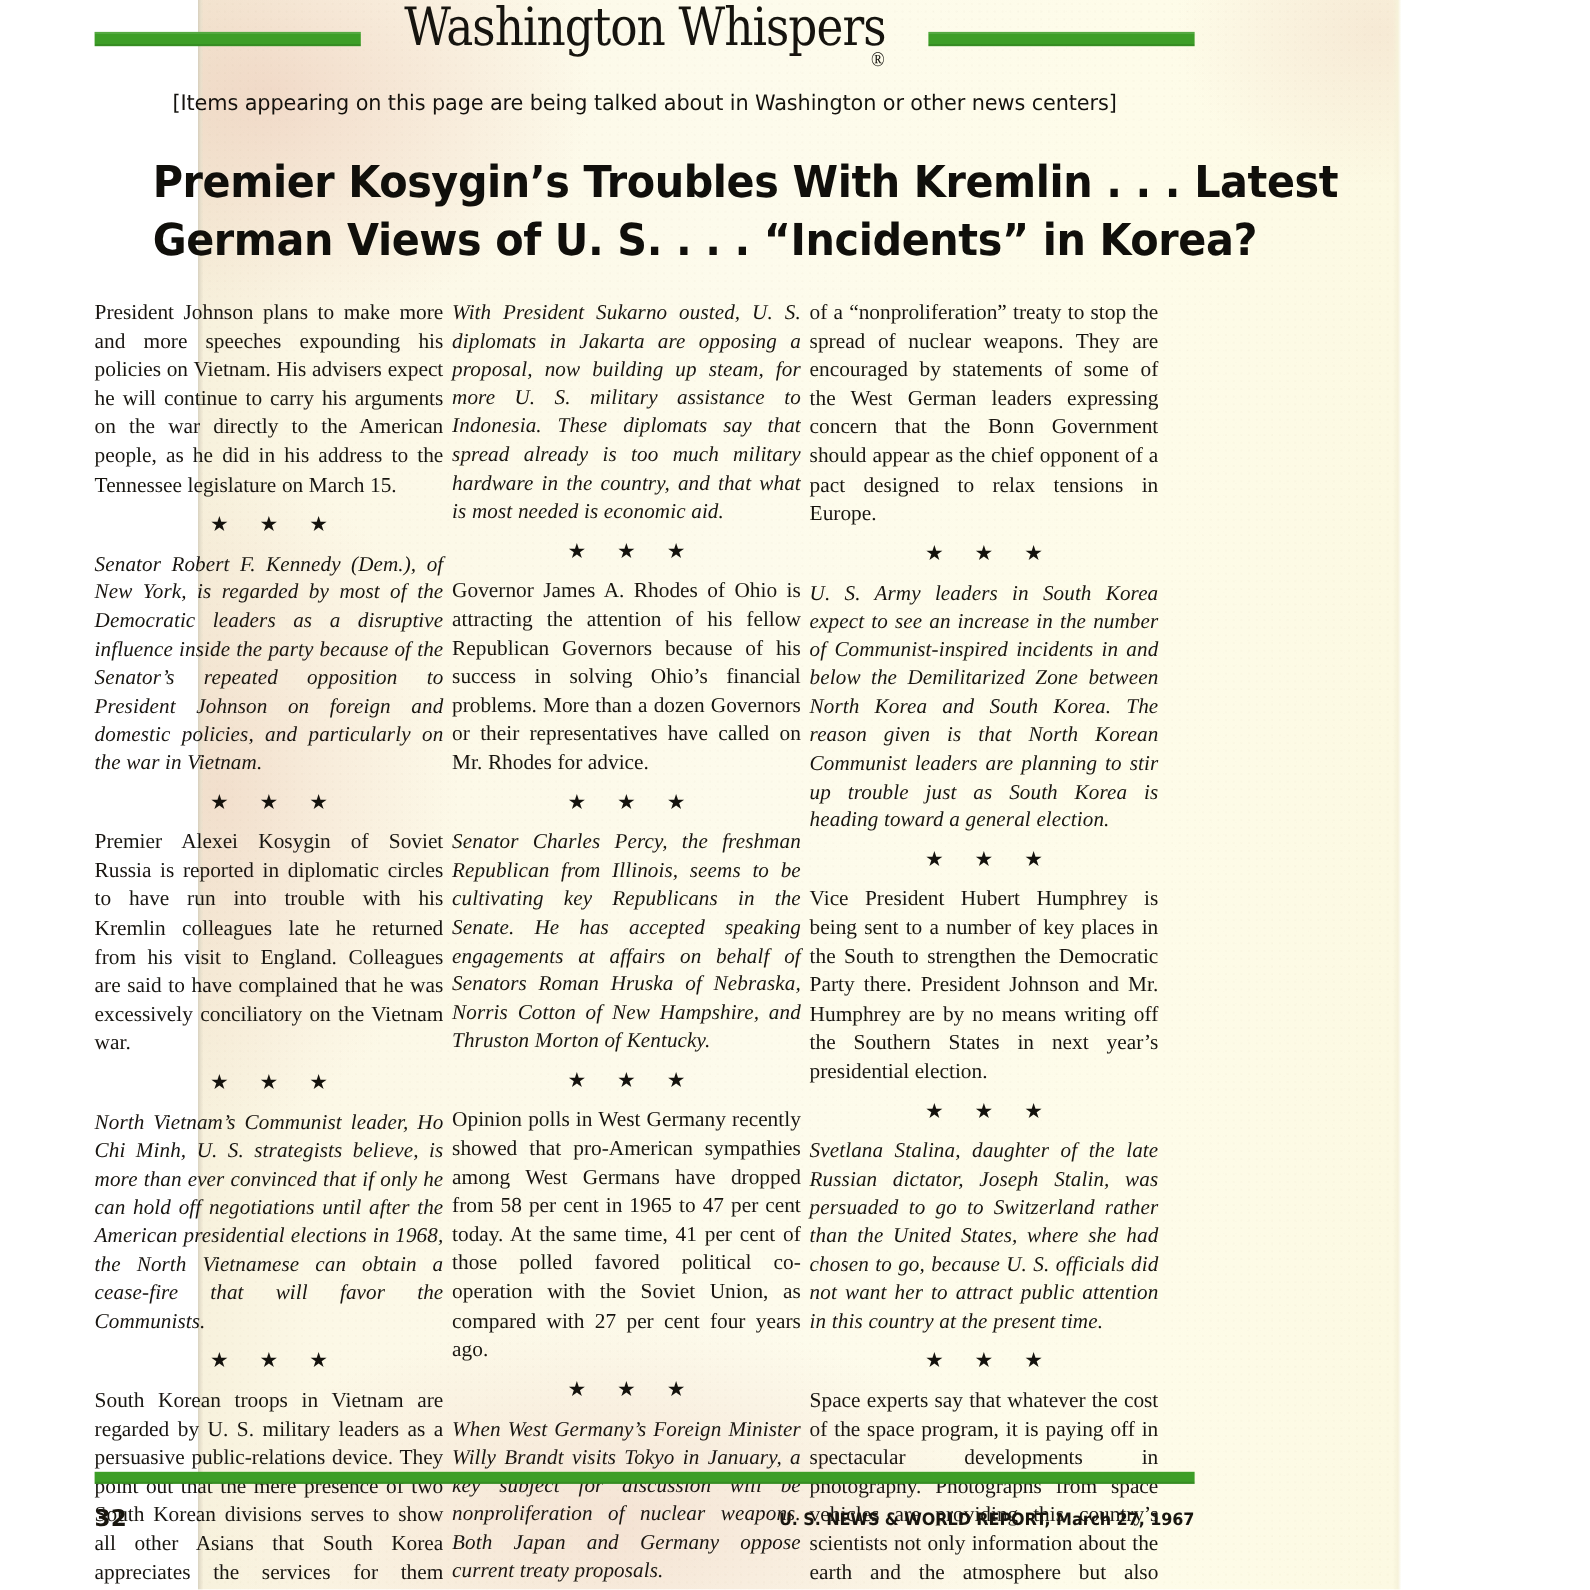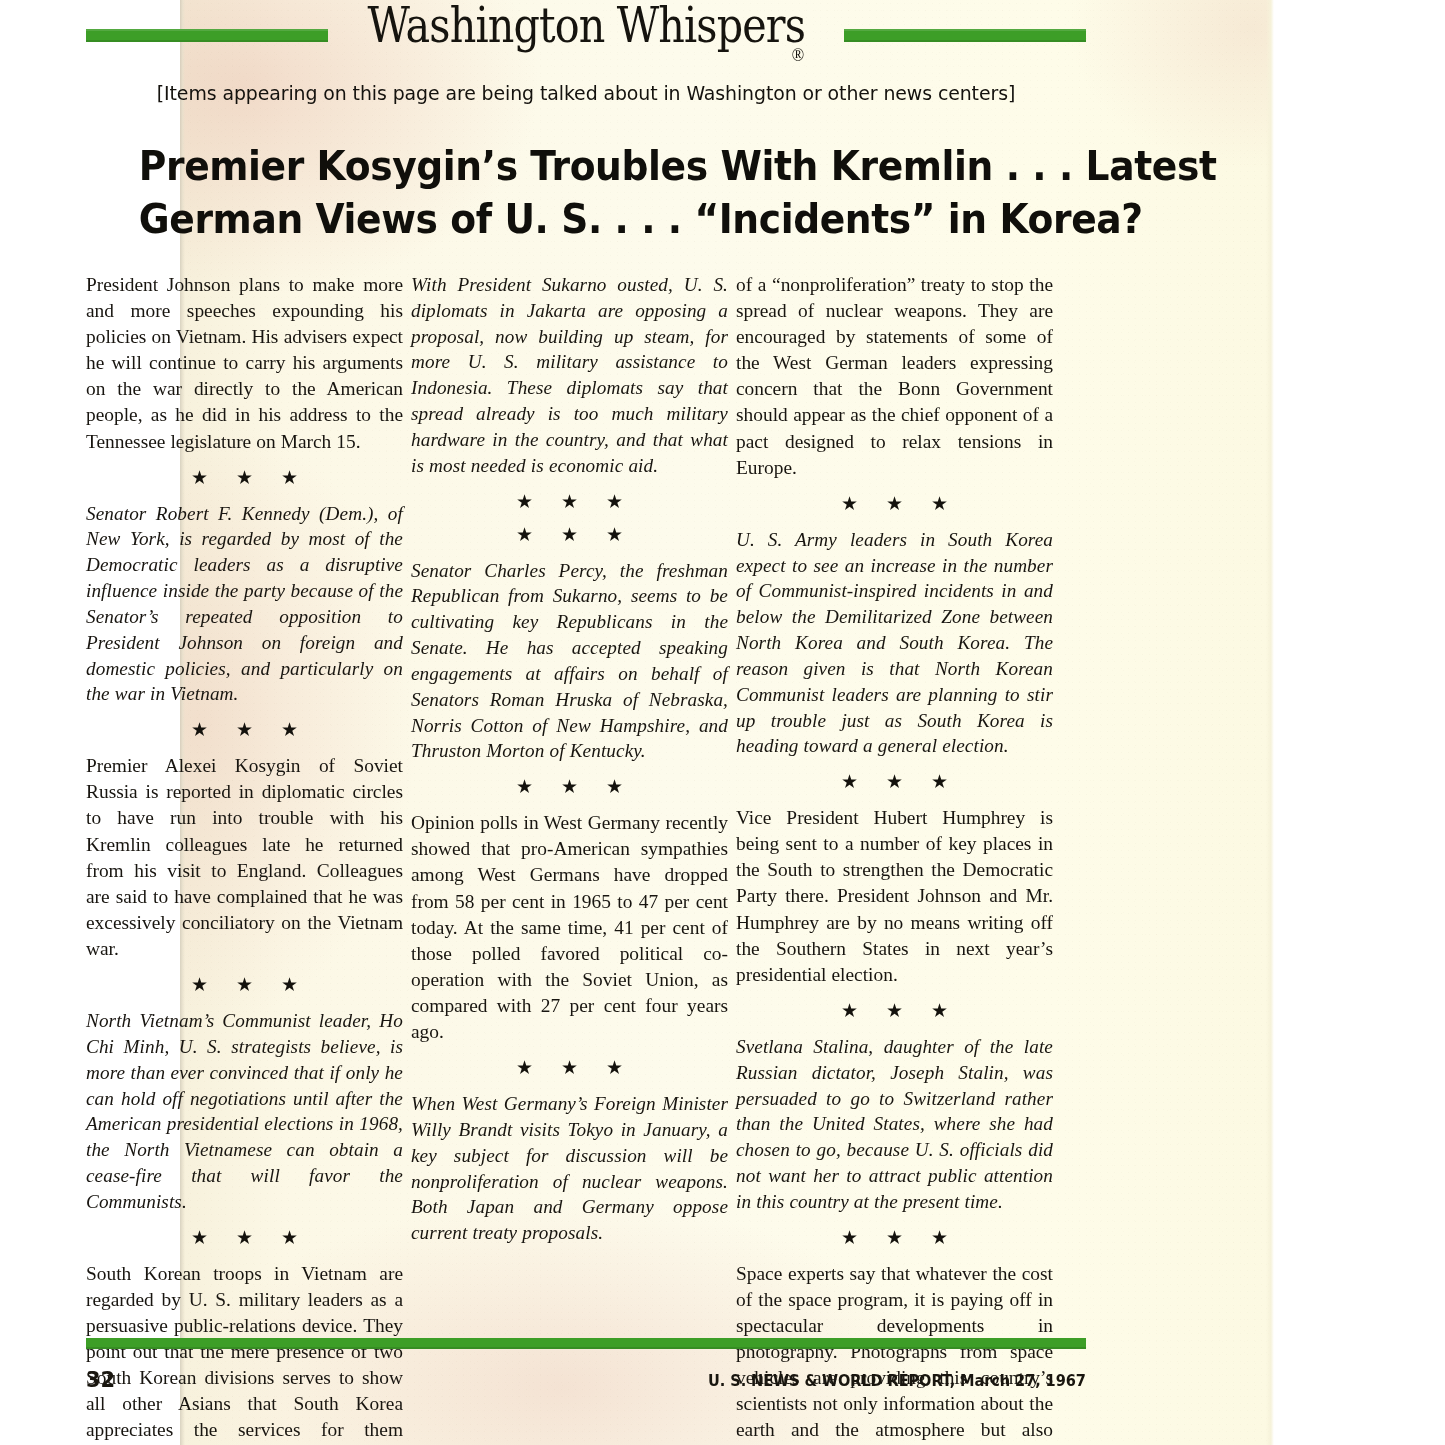--- a/index.html
+++ b/index.html
@@ -261,22 +261,23 @@
         <p class="para">Premier Alexei Kosygin of Soviet Russia is reported in diplomatic circles to have run into trouble with his Kremlin colleagues late he returned from his visit to England. Colleagues are said to have complained that he was excessively conciliatory on the Vietnam war.</p>
         <div class="stars">★ ★ ★</div>
         <p class="para ital">North Vietnam’s Communist leader, Ho Chi Minh, U. S. strategists believe, is more than ever convinced that if only he can hold off negotiations until after the American presidential elections in 1968, the North Vietnamese can obtain a cease-fire that will favor the Communists.</p>
         <div class="stars">★ ★ ★</div>
         <p class="para">South Korean troops in Vietnam are regarded by U. S. military leaders as a persuasive public-relations device. They point out that the mere presence of two South Korean divisions serves to show all other Asians that South Korea appreciates the services for them performed by the U. S., and that, after a truce, South Korea was left to run its own affairs.</p>
       </div>
 
       <div class="col">
         <p class="para ital">With President Sukarno ousted, U. S. diplomats in Jakarta are opposing a proposal, now building up steam, for more U. S. military assistance to Indonesia. These diplomats say that spread already is too much military hardware in the country, and that what is most needed is economic aid.</p>
         <div class="stars">★ ★ ★</div>
-        <div class="stars">★ ★ ★</div>
-        <p class="para ital">Senator Charles Percy, the freshman Republican from Sukarno, seems to be cultivating key Republicans in the Senate. He has accepted speaking engagements at affairs on behalf of Senators Roman Hruska of Nebraska, Norris Cotton of New Hampshire, and Thruston Morton of Kentucky.</p>
+        <p class="para">Governor James A. Rhodes of Ohio is attracting the attention of his fellow Republican Governors because of his success in solving Ohio’s financial problems. More than a dozen Governors or their representatives have called on Mr. Rhodes for advice.</p>
+        <div class="stars">★ ★ ★</div>
+        <p class="para ital">Senator Charles Percy, the freshman Republican from Illinois, seems to be cultivating key Republicans in the Senate. He has accepted speaking engagements at affairs on behalf of Senators Roman Hruska of Nebraska, Norris Cotton of New Hampshire, and Thruston Morton of Kentucky.</p>
         <div class="stars">★ ★ ★</div>
         <p class="para">Opinion polls in West Germany recently showed that pro-American sympathies among West Germans have dropped from 58 per cent in 1965 to 47 per cent today. At the same time, 41 per cent of those polled favored political co-operation with the Soviet Union, as compared with 27 per cent four years ago.</p>
         <div class="stars">★ ★ ★</div>
         <p class="para ital">When West Germany’s Foreign Minister Willy Brandt visits Tokyo in January, a key subject for discussion will be nonproliferation of nuclear weapons. Both Japan and Germany oppose current treaty proposals.</p>
 
       </div>
 
       <div class="col">
         <p class="para">of a “nonproliferation” treaty to stop the spread of nuclear weapons. They are encouraged by statements of some of the West German leaders expressing concern that the Bonn Government should appear as the chief opponent of a pact designed to relax tensions in Europe.</p>
         <div class="stars">★ ★ ★</div>

